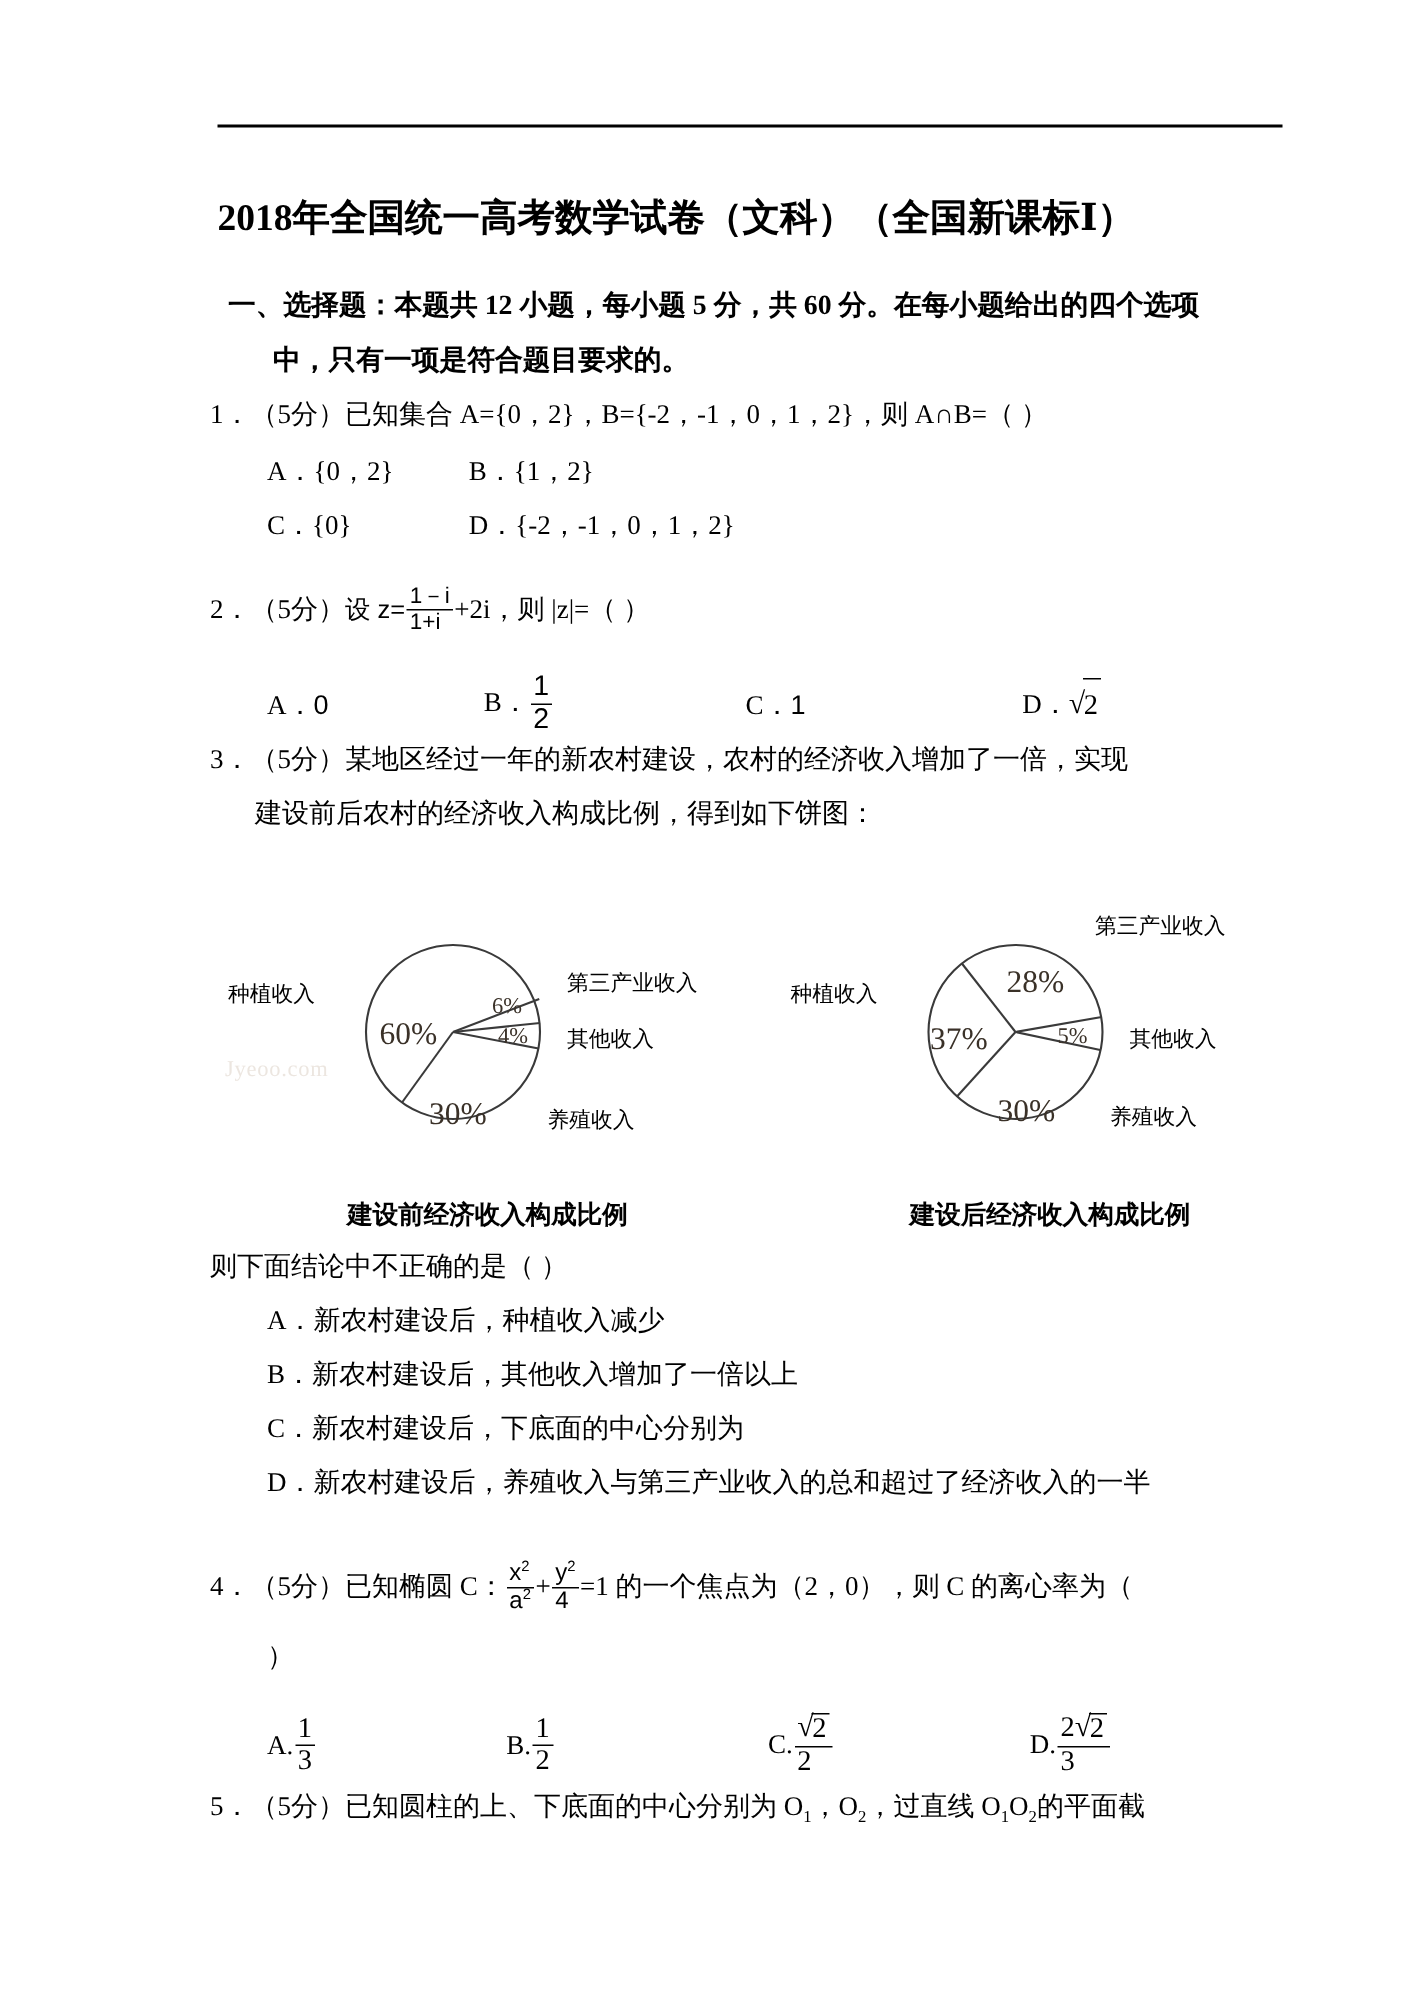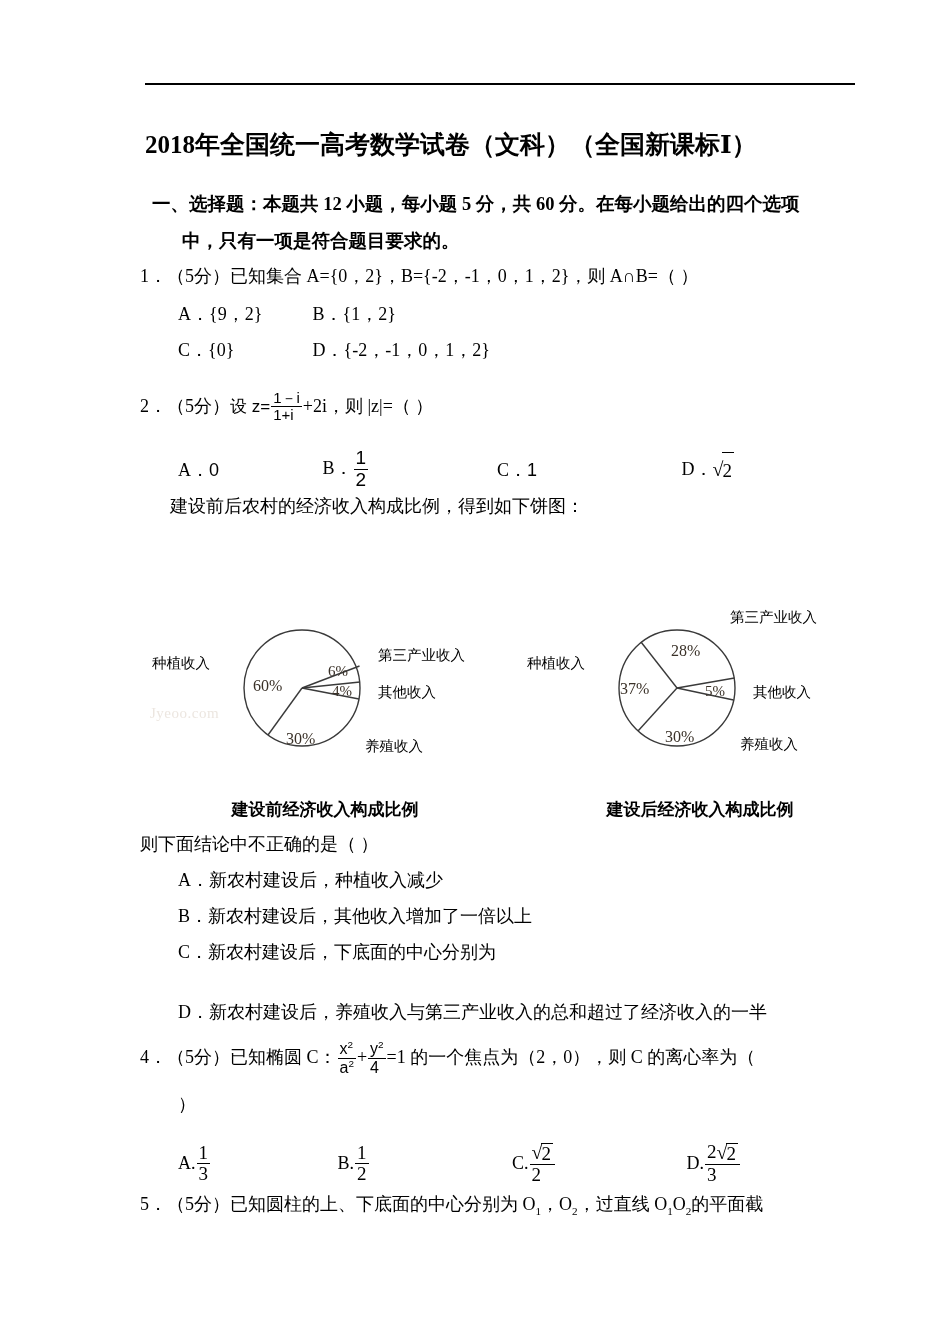--- a/index.html
+++ b/index.html
@@ -129,21 +129,21 @@
     white-space: nowrap;
   }
   .pie-label {
     position: absolute;
     font-size: 14.5px;
     white-space: nowrap;
     font-family: "Liberation Serif", "DejaVu Serif", serif;
   }
   .pie-pct {
     position: absolute;
-    font-size: 16px;
+    font-size: 21px;
     white-space: nowrap;
     color: #3a3128;
     font-family: "Liberation Serif", "DejaVu Serif", serif;
   }
   .watermark {
     position: absolute;
     font-size: 15px;
     color: #ece6e0;
     font-family: "Liberation Serif", "DejaVu Serif", serif;
     letter-spacing: 0.5px;
@@ -160,39 +160,40 @@
 
   <div class="section-head">
     <div>一、选择题：本题共 12 小题，每小题 5 分，共 60 分。在每小题给出的四个选项</div>
     <div style="padding-left:30px;">中，只有一项是符合题目要求的。</div>
   </div>
 
   <div class="q" style="left:140px; top:258px; width:716px;">
     <span class="qnum">1．</span><span>（5分）</span><span>已知集合 A={0，2}，B={‐2，‐1，0，1，2}，则 A∩B=（      ）</span>
   </div>
   <div class="opt-row" style="left:178px; top:294px;">
-    <span class="opt" style="width:130px;"><span>A．</span><span>{9，2}</span></span>
+    <span class="opt" style="width:130px;"><span>A．</span><span>{0，2}</span></span>
     <span class="opt"><span>B．</span><span>{1，2}</span></span>
   </div>
   <div class="opt-row" style="left:178px; top:330px;">
     <span class="opt" style="width:130px;"><span>C．</span><span>{0}</span></span>
     <span class="opt"><span>D．</span><span>{‐2，‐1，0，1，2}</span></span>
   </div>
 
   <div class="q" style="left:140px; top:376px; width:716px;">
     <span class="qnum">2．</span><span>（5分）</span><span class="sans" style="font-size:17px;">设 z=</span><span class="frac"><span class="num">1－i</span><span class="den">1+i</span></span><span>+2i，则 |z|=（      ）</span>
   </div>
   <div class="opt-row" style="left:178px; top:434px;">
     <span class="opt" style="width:140px;"><span>A．</span><span class="sans">0</span></span>
     <span class="opt" style="width:170px;"><span>B．</span><span class="frac bigfrac"><span class="num">1</span><span class="den">2</span></span></span>
     <span class="opt" style="width:180px;"><span>C．</span><span class="sans">1</span></span>
     <span class="opt"><span>D．</span><span class="rad" style="font-size:19px;"><span>2</span></span></span>
   </div>
 
   <div class="q" style="left:140px; top:488px; width:730px;">
+    <div><span class="qnum">3．</span><span>（5分）</span><span>某地区经过一年的新农村建设，农村的经济收入增加了一倍，实现</span></div>
     <div style="padding-left:30px;">建设前后农村的经济收入构成比例，得到如下饼图：</div>
   </div>
 
   <div class="chartbox" style="left:150px; top:600px; width:350px; height:200px;">
     <svg width="350" height="200" viewBox="0 0 350 200">
 
       <circle cx="152" cy="88" r="58" fill="#ffffff" stroke="#3a3a3a" stroke-width="1.4"></circle>
 
       <line x1="152" y1="88" x2="209.5" y2="66" stroke="#3a3a3a" stroke-width="1.4"></line>
 
@@ -238,21 +239,21 @@
     <div class="pie-label" style="left:205px; top:8px;">第三产业收入</div>
     <div class="pie-label" style="left:228px; top:83px;">其他收入</div>
     <div class="pie-label" style="left:215px; top:135px;">养殖收入</div>
   </div>
   <div class="chart-caption" style="left:525px; top:798px; width:350px;">建设后经济收入构成比例</div>
 
   <div class="q" style="left:140px; top:826px; width:730px;">则下面结论中不正确的是（      ）</div>
   <div class="q" style="left:178px; top:862px; width:700px;"><span>A．</span><span>新农村建设后，种植收入减少</span></div>
   <div class="q" style="left:178px; top:898px; width:700px;"><span>B．</span><span>新农村建设后，其他收入增加了一倍以上</span></div>
   <div class="q" style="left:178px; top:934px; width:700px;"><span>C．</span><span>新农村建设后，下底面的中心分别为</span></div>
-  <div class="q" style="left:178px; top:970px; width:720px;margin-top:24px;"><span>D．</span><span>新农村建设后，养殖收入与第三产业收入的总和超过了经济收入的一半</span></div>
+  <div class="q" style="left:178px; top:970px; width:720px;"><span>D．</span><span>新农村建设后，养殖收入与第三产业收入的总和超过了经济收入的一半</span></div>
 
   <div class="q" style="left:140px; top:1026px; width:740px;">
     <span class="qnum">4．</span><span>（5分）</span><span>已知椭圆 C：</span><span class="frac" style="font-size:16px;"><span class="num"><span>x</span><sup class="ex">2</sup></span><span class="den"><span>a</span><sup class="ex">2</sup></span></span><span>+</span><span class="frac" style="font-size:16px;"><span class="num"><span>y</span><sup class="ex">2</sup></span><span class="den">4</span></span><span>=1 的一个焦点为（2，0），则 C 的离心率为（</span>
   </div>
   <div class="q" style="left:178px; top:1086px;">）</div>
 
   <div class="opt-row" style="left:178px; top:1128px;">
     <span class="opt" style="width:155px;"><span>A.</span><span class="frac bigfrac frac-serif"><span class="num">1</span><span class="den">3</span></span></span>
     <span class="opt" style="width:170px;"><span>B.</span><span class="frac bigfrac frac-serif"><span class="num">1</span><span class="den">2</span></span></span>
     <span class="opt" style="width:170px;"><span>C.</span><span class="frac bigfrac frac-serif"><span class="num"><span class="rad"><span>2</span></span></span><span class="den">2</span></span></span>

